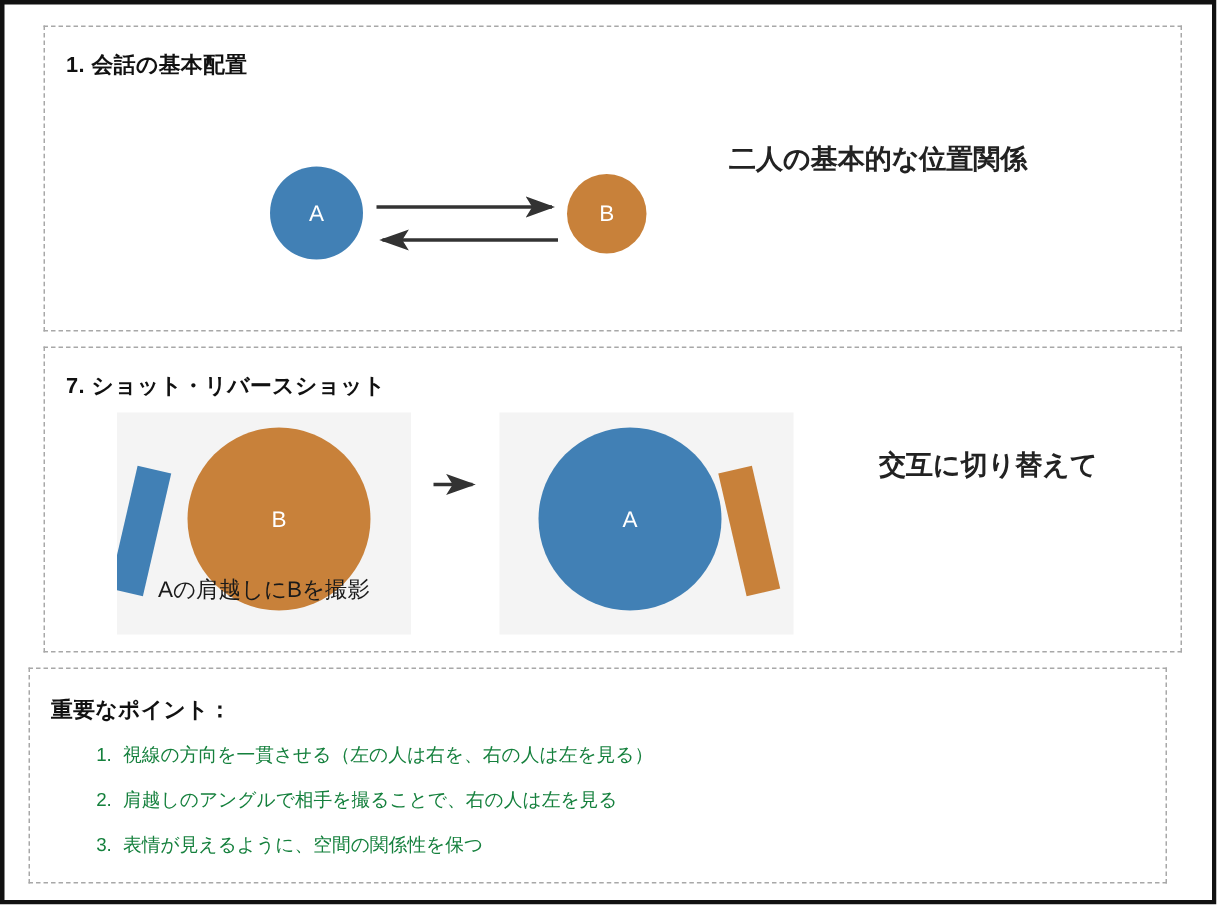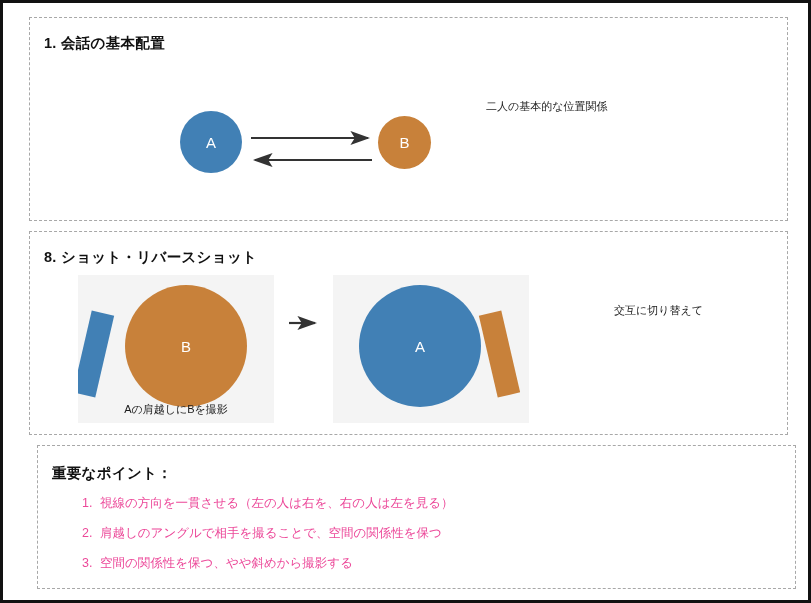--- a/index.html
+++ b/index.html
@@ -23,44 +23,45 @@
 
   
   .section {
     position: absolute;
     border: 1px dashed #a8a8a8;
     box-sizing: border-box;
     background: transparent;
   }
   #section-basic   { left: 26px; top: 14px;  width: 759px; height: 204px; }
   #section-shot    { left: 26px; top: 228px; width: 759px; height: 204px; }
-  #section-points  { left: 34px; top: 442px; width: 759px; height: 144px; }
+  #section-points  { left: 16px; top: 442px; width: 759px; height: 144px; }
 
   .section-title {
     position: absolute;
     font-weight: bold;
     font-size: 14.5px;
     color: #111111;
     letter-spacing: 0.3px;
     white-space: nowrap;
   }
   #title-basic  { left: 14px; top: 16px; }
   #title-shot   { left: 14px; top: 16px; }
   #title-points { left: 14px; top: 18px; font-size: 14.5px; }
 
   
   .side-note {
     position: absolute;
-    font-size: 11px;
+    font-size: 18px;
     line-height: 20px;
     color: #222222;
     white-space: nowrap;
+    font-weight: bold;
   }
   #note-basic { left: 456px; top: 78px; }
-  #note-shot  { left: 584px; top: 68px; text-align: right; }
+  #note-shot  { left: 556px; top: 68px; text-align: right; }
 
   
   #basic-diagram {
     position: absolute;
     left: 120px;
     top: 80px;
     width: 290px;
     height: 90px;
   }
   .person-circle {
@@ -121,24 +122,24 @@
   }
   #shoulder-right {
     left: 155px; top: 37px;
     width: 23px; height: 84px;
     background: #c8813a;
     transform: rotate(-13deg);
   }
   .panel-caption {
     position: absolute;
     left: 0;
-    bottom: 6px;
+    bottom: 20px;
     width: 100%;
     text-align: center;
-    font-size: 11px;
+    font-size: 15px;
     color: #1a1a1a;
   }
   #panel-arrow {
     position: absolute;
     left: 284px;
     top: 308px;
     width: 40px;
     height: 24px;
   }
 
@@ -147,21 +148,21 @@
     position: absolute;
     left: 30px;
     top: 50px;
     margin: 0;
     padding: 0 0 0 28px;
     list-style: decimal;
   }
   #points-list li {
     font-size: 12.5px;
     line-height: 15px;
-    color: #ec4899;
+    color: #15803d;
     margin-bottom: 15px;
     padding-left: 4px;
     white-space: nowrap;
   }
 </style>
 </head>
 <body>
 
 <div id="canvas">
 
@@ -193,21 +194,21 @@
       </div>
     </div>
 
     <div class="side-note" id="note-basic">
       <div>二人の基本的な位置関係</div>
     </div>
   </div>
 
   <div class="section" id="section-shot">
 
-    <div class="section-title" id="title-shot">8. ショット・リバースショット</div>
+    <div class="section-title" id="title-shot">7. ショット・リバースショット</div>
 
     <div class="side-note" id="note-shot">
       <div>交互に切り替えて</div>
     </div>
   </div>
 
   <div class="shot-panel" id="panel-left">
     <div class="panel-inner">
       <div class="shoulder-bar" id="shoulder-left"></div>
       <div class="subject-circle" id="circle-b-shot">
@@ -234,18 +235,18 @@
       </div>
     </div>
   </div>
 
   <div class="section" id="section-points">
 
     <div class="section-title" id="title-points">重要なポイント：</div>
 
     <ol id="points-list">
       <li>視線の方向を一貫させる（左の人は右を、右の人は左を見る）</li>
-      <li>肩越しのアングルで相手を撮ることで、空間の関係性を保つ</li>
-      <li>空間の関係性を保つ、やや斜めから撮影する</li>
+      <li>肩越しのアングルで相手を撮ることで、右の人は左を見る</li>
+      <li>表情が見えるように、空間の関係性を保つ</li>
     </ol>
   </div>
 
 </div>
 
 </body></html>

